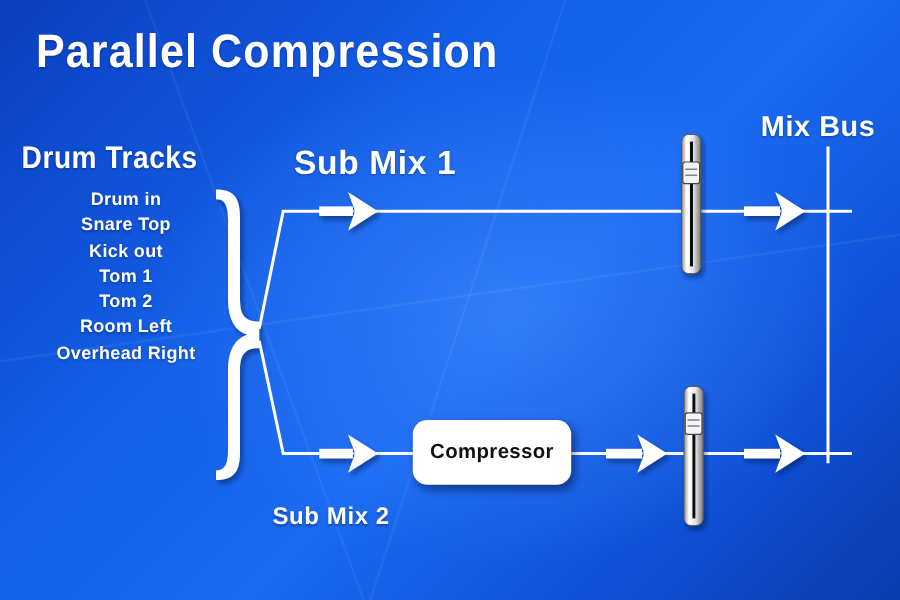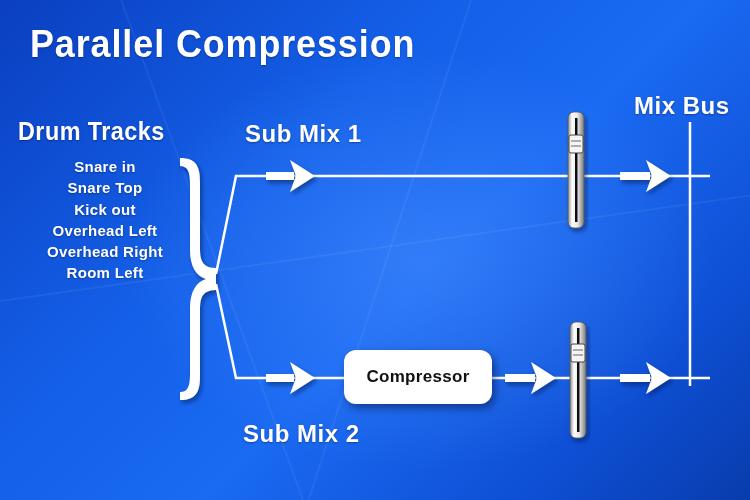--- a/index.html
+++ b/index.html
@@ -14,50 +14,51 @@
     padding-left:28px;
   }
   .crease { position:absolute; background:rgba(255,255,255,0.06); transform-origin:0 0; }
   .txt { position:absolute; font-weight:bold; color:#fff; white-space:nowrap; letter-spacing:0.5px;
          text-shadow: 0 1px 2px rgba(0,0,20,0.35); }
   .title { left:30px; top:22px; font-size:39px; letter-spacing:1px; transform:scaleX(0.92); transform-origin:0 0; }
   .drum-title { left:18px; top:116px; font-size:26px; transform:scaleX(0.9); transform-origin:0 0; }
   .track-list { position:absolute; left:30px; top:156px; width:150px; text-align:center; margin:0; padding:0; list-style:none; }
   .track-list li { font-weight:bold; font-size:15px; line-height:21.3px; color:#fff; letter-spacing:0.3px;
                    text-shadow: 0 1px 2px rgba(0,0,20,0.35); }
-  .sub1 { left:245px; top:120px; font-size:24px; }
-  .sub2 { left:243px; top:420px; font-size:24px;text-align:right; }
+  .sub1 { left:245px; top:120px; font-size:28px; }
+  .sub2 { left:227px; top:420px; font-size:20px;text-align:right; }
   .mixbus { left:634px; top:92px; font-size:24px;text-align:right; }
   svg.diagram { position:absolute; left:0; top:0; }
   .compressor {
-    position:absolute; left:344px; top:350px; width:148px; height:54px;
+    position:absolute; left:344px; top:350px; width:132px; height:54px;
     background:#fff; border-radius:12px; box-shadow: 3px 4px 8px rgba(0,0,30,0.45);
     display:flex; align-items:center; justify-content:center;
   }
   .compressor span { color:#111; font-weight:bold; font-size:17px; letter-spacing:0.3px; }
 </style>
 </head>
 <body>
 
 <div class="canvas">
 
   <div class="crease" style="left:120px;top:0;width:2px;height:560px;transform:rotate(-20deg);"></div>
   <div class="crease" style="left:470px;top:0;width:2px;height:560px;transform:rotate(18deg);"></div>
   <div class="crease" style="left:0;top:300px;width:800px;height:2px;transform:rotate(-8deg);"></div>
 
   <div class="txt title">Parallel Compression</div>
 
   <div class="txt drum-title">Drum Tracks</div>
   <ul class="track-list">
-    <li>Snare in</li>
+    <li>Drum in</li>
     <li>Snare Top</li>
     <li>Kick out</li>
-    <li>Overhead Left</li>
+    <li>Tom 1</li>
+    <li>Tom 2</li>
+    <li>Room Left</li>
     <li>Overhead Right</li>
-    <li>Room Left</li>
   </ul>
 
   <div class="txt sub1">Sub Mix 1</div>
   <div class="txt sub2">Sub Mix 2</div>
   <div class="txt mixbus">Mix Bus</div>
 
   <svg class="diagram" width="750" height="500" viewBox="0 0 750 500">
     <defs>
       <linearGradient id="faderGrad" x1="0" x2="1" y1="0" y2="0">
         <stop offset="0" stop-color="#8a8a8a"></stop>

